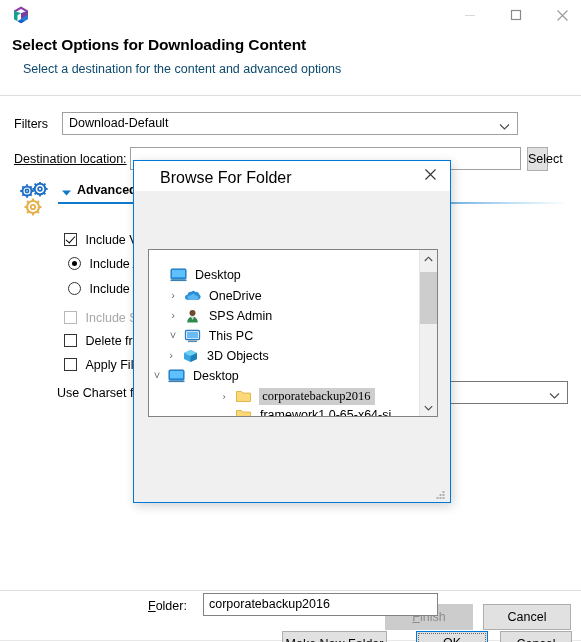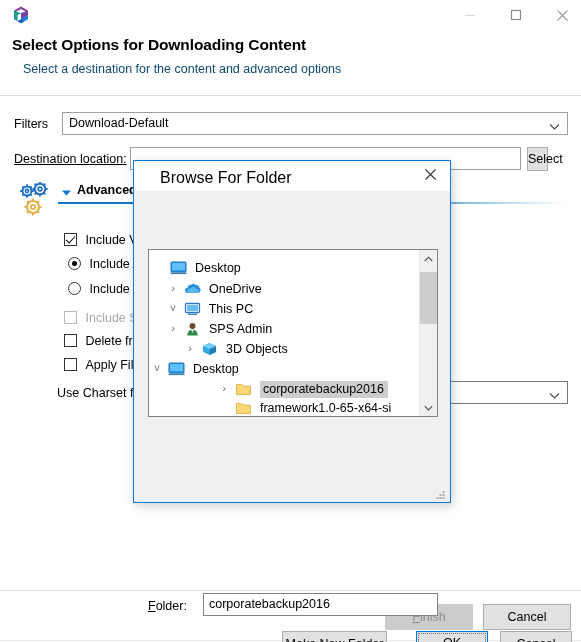--- a/index.html
+++ b/index.html
@@ -68,21 +68,21 @@
 
   
   #profiles-label {
     position: absolute;
     left: 14px; top: 117px;
     font-size: 12.5px;
   }
   #profiles-combo {
     position: absolute;
     left: 62px; top: 112px;
-    width: 506px; height: 23px;
+    width: 456px; height: 23px;
     border: 1px solid #a0a0a0;
     background: #ffffff;
     box-sizing: border-box;
   }
   #profiles-value {
     position: absolute;
     left: 6px; top: 3px;
     font-size: 12.5px;
   }
   .combo-arrow {
@@ -282,21 +282,21 @@
     position: absolute;
     left: 14px; top: 88px;
     width: 290px; height: 168px;
     border: 1px solid #828282;
     background: #ffffff;
     box-sizing: border-box;
     overflow: hidden;
   }
   #tree-list {
     position: absolute;
-    left: 0; top: 8px;
+    left: 0; top: 15px;
     width: 272px; height: 100%;
   }
   .tree-item {
     position: relative;
     height: 20px;
     line-height: 20px;
     font-size: 12.5px;
     white-space: nowrap;
     color: #000;
   }
@@ -544,44 +544,44 @@
         <span class="ticon">
           <svg width="17" height="14" viewBox="0 0 17 14">
               <path d="M4.5 11 C2 11 1 9.6 1 8.2 C1 6.8 2.1 5.7 3.5 5.7 C3.8 3.6 5.5 2.3 7.4 2.7 C8.4 1.4 10.3 1.5 11.2 2.9 C13.3 2.5 15.4 4 15.6 6.1 C16.6 6.5 16.9 7.7 16.4 8.7 C16 9.7 15 11 13.5 11 Z" fill="#2a8fd8"></path>
               <path d="M6.5 11 C4.3 11 3.2 9.7 3.5 8.3 C3.9 6.6 5.6 5.8 7 6.3 C8.2 4.4 11 4.6 11.9 6.6 C13.4 6.6 14.6 7.7 14.5 9 C14.4 10.2 13.5 11 12.2 11 Z" fill="#59b6ef"></path>
             </svg>
         </span>
         <span class="tlabel">OneDrive</span>
       </div>
 
       <div class="tree-item" style="padding-left:16px;">
+        <span class="chev">›</span>
+        <span class="ticon">
+          <svg width="17" height="14" viewBox="0 0 17 14">
+              <circle cx="8.5" cy="4" r="3" fill="#6b4a2e"></circle>
+              <path d="M3.2 13.5 C3.4 9.8 5.6 7.8 8.5 7.8 C11.4 7.8 13.6 9.8 13.8 13.5 Z" fill="#2e8a4e"></path>
+              <path d="M7 8 L8.5 11 L10 8 Z" fill="#d8d8d8"></path>
+            </svg>
+        </span>
+        <span class="tlabel">SPS Admin</span>
+      </div>
+
+      <div class="tree-item" style="padding-left:16px;">
         <span class="chev">˅</span>
         <span class="ticon">
           <svg width="17" height="14" viewBox="0 0 17 14">
               <rect x="1.5" y="1.5" width="14" height="9" rx="1" fill="#ffffff" stroke="#2a7bc4" stroke-width="1.3"></rect>
               <rect x="3" y="3" width="11" height="6" fill="#69bdf5"></rect>
               <rect x="4" y="11.5" width="9" height="1.6" fill="#5b8ba8"></rect>
             </svg>
         </span>
         <span class="tlabel">This PC</span>
       </div>
 
-      <div class="tree-item" style="padding-left:16px;">
-        <span class="chev">›</span>
-        <span class="ticon">
-          <svg width="17" height="14" viewBox="0 0 17 14">
-              <circle cx="8.5" cy="4" r="3" fill="#6b4a2e"></circle>
-              <path d="M3.2 13.5 C3.4 9.8 5.6 7.8 8.5 7.8 C11.4 7.8 13.6 9.8 13.8 13.5 Z" fill="#2e8a4e"></path>
-              <path d="M7 8 L8.5 11 L10 8 Z" fill="#d8d8d8"></path>
-            </svg>
-        </span>
-        <span class="tlabel">SPS Admin</span>
-      </div>
-
-      <div class="tree-item" style="padding-left:33px;">
+      <div class="tree-item" style="padding-left:14px;">
         <span class="chev">›</span>
         <span class="ticon">
           <svg width="17" height="14" viewBox="0 0 17 14">
               <path d="M8.5 1 L15 4 L15 10 L8.5 13 L2 10 L2 4 Z" fill="#3aa8e0"></path>
               <path d="M8.5 1 L15 4 L8.5 7 L2 4 Z" fill="#6fd0f5"></path>
               <path d="M8.5 7 L15 4 L15 10 L8.5 13 Z" fill="#1f7fb8"></path>
             </svg>
         </span>
         <span class="tlabel">3D Objects</span>
       </div>
@@ -591,21 +591,21 @@
         <span class="ticon">
           <svg width="17" height="14" viewBox="0 0 17 14">
               <rect x="1" y="1" width="15" height="10" rx="1" fill="#2e9bf0" stroke="#1a6fae" stroke-width="1"></rect>
               <rect x="2" y="2" width="13" height="7" fill="#5fc0ff"></rect>
               <rect x="0.5" y="11.5" width="16" height="1.6" fill="#3a7fae"></rect>
             </svg>
         </span>
         <span class="tlabel">Desktop</span>
       </div>
 
-      <div class="tree-item selected" style="padding-left:67px;">
+      <div class="tree-item selected" style="padding-left:67px;font-family:Liberation Serif, serif;">
         <span class="chev">›</span>
         <span class="ticon">
           <svg width="17" height="14" viewBox="0 0 17 14">
               <path d="M1.5 2.5 h5 l1.4 1.6 h7.6 v8.4 h-14 Z" fill="#fcd878" stroke="#e0b84e" stroke-width="1"></path>
             </svg>
         </span>
         <span class="tlabel">corporatebackup2016</span>
       </div>
 
 

